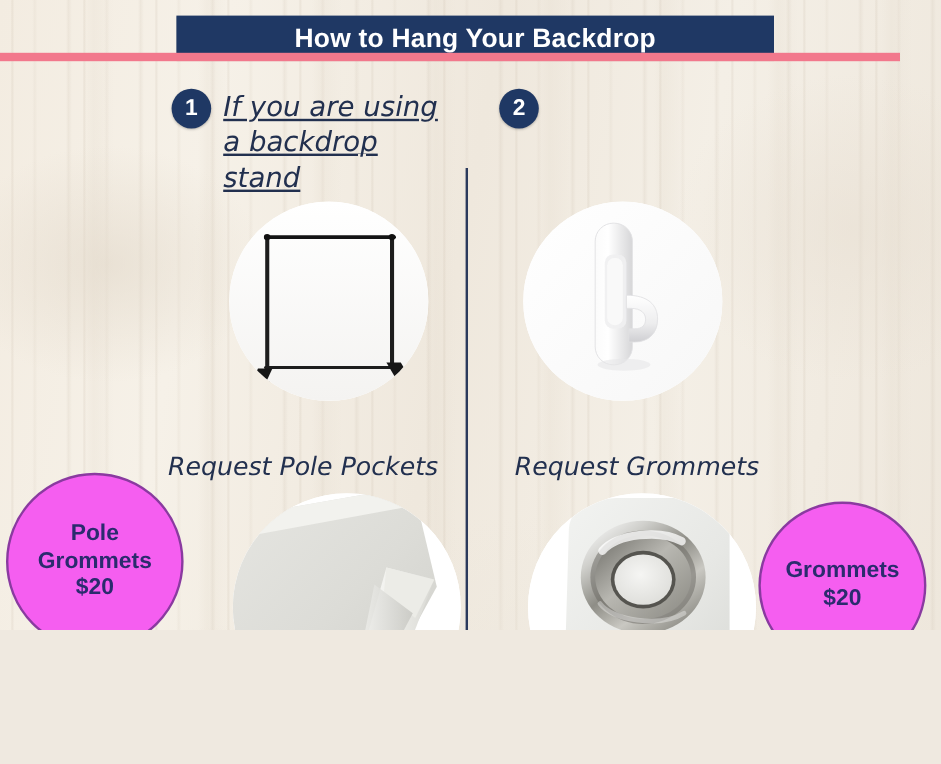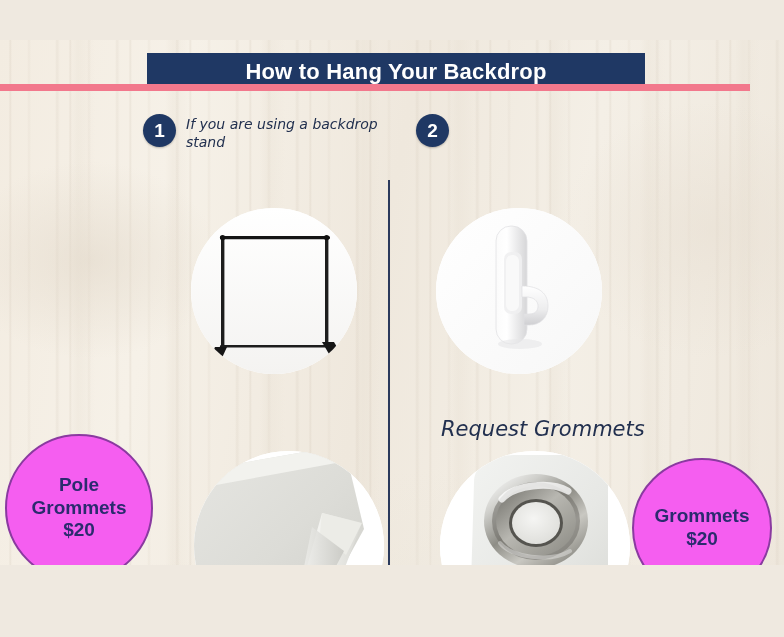--- a/index.html
+++ b/index.html
@@ -22,21 +22,20 @@
         rgba(205,193,178,0.00) 31px,
         rgba(205,193,178,0.00) 55px,
         rgba(190,176,158,0.14) 57px,
         rgba(205,193,178,0.00) 60px),
       repeating-linear-gradient(90deg,
         rgba(222,213,200,0.00) 0px,
         rgba(222,213,200,0.00) 70px,
         rgba(231,223,210,0.30) 78px,
         rgba(222,213,200,0.00) 95px),
       linear-gradient(100deg,#f3ece1 0%,#f6f1e8 22%,#efe8dd 48%,#f4efe6 70%,#eee7dc 100%);
-    margin-top: 40px;
   }
   
   .blotch{position:absolute;border-radius:50%;pointer-events:none;}
 
   
   #title-bar{
     position:absolute;left:147px;top:13px;width:498px;height:37px;
     background:#1f3864;
     display:flex;align-items:center;justify-content:center;
     box-shadow:0 1px 0 rgba(0,0,0,.12);
@@ -63,42 +62,43 @@
   .badge{
     flex:0 0 auto;width:33px;height:33px;border-radius:50%;
     background:#1f3864;color:#fff;
     display:flex;align-items:center;justify-content:center;
     font-family:"Liberation Sans", sans-serif;font-size:19px;font-weight:700;
     box-shadow:0 1px 2px rgba(0,0,0,.25);
   }
   .step-text{
     color:#22304f;
     font-family:"DejaVu Sans", sans-serif;
-    font-style:italic;font-size:14px;line-height:1.28;
+    font-style:italic;font-size:23px;line-height:1.28;
     padding-top:2px;
+    text-decoration:underline;
   }
 
   
   .photo-circle{
     position:absolute;border-radius:50%;overflow:hidden;background:#ffffff;
   }
   #photo-stand{left:191px;top:168px;width:166px;height:166px;}
   #photo-hook{left:436px;top:168px;width:166px;height:166px;}
   #photo-pocket{left:194px;top:411px;width:190px;height:190px;}
   #photo-grommet{left:440px;top:411px;width:190px;height:190px;}
   .photo-circle .inner{position:absolute;inset:0;}
 
   
   .sub-label{
     position:absolute;color:#22304f;
     font-family:"DejaVu Sans", sans-serif;font-style:italic;
     font-size:21px;white-space:nowrap;
   }
   #label-pockets{left:140px;top:377px;}
-  #label-grommets{left:441px;top:377px;}
+  #label-grommets{left:429px;top:377px;}
 
   
   #vs{
     position:absolute;left:352px;top:334px;
     color:#ed7a8c;font-family:"DejaVu Serif", serif;
     font-style:italic;font-size:46px;font-weight:400;letter-spacing:-1px;
     line-height:1;
   }
 
   
@@ -207,20 +207,21 @@
         <rect x="68" y="44" width="18" height="62" rx="7" fill="#f0f0f1" opacity="0.9"></rect>
         <rect x="70" y="47" width="13" height="56" rx="6" fill="#fafafa" opacity="0.85"></rect>
 
         <path d="M86 78 C104 78 112 86 112 98 C112 110 104 117 93 117 L88 117 L88 106 L93 106 C99 106 102 103 102 98 C102 93 98 89 90 89 L86 89 Z" fill="url(#gHookArm)" stroke="#e0e0e2" stroke-width="0.7"></path>
 
         <ellipse cx="84" cy="136" rx="22" ry="5" fill="#e6e6e8" opacity="0.6"></ellipse>
       </svg>
     </div>
   </div>
 
+  <div class="sub-label" id="label-pockets">Request Pole Pockets</div>
   <div class="sub-label" id="label-grommets">Request Grommets</div>
 
 
   <div class="photo-circle" id="photo-pocket">
     <div class="inner">
       <svg viewBox="0 0 190 190" width="190" height="190" aria-hidden="true">
         <defs>
           <linearGradient id="gFabA" x1="0" y1="0" x2="1" y2="1">
             <stop offset="0%" stop-color="#e6e6e2"></stop>
             <stop offset="55%" stop-color="#dcdcd7"></stop>

